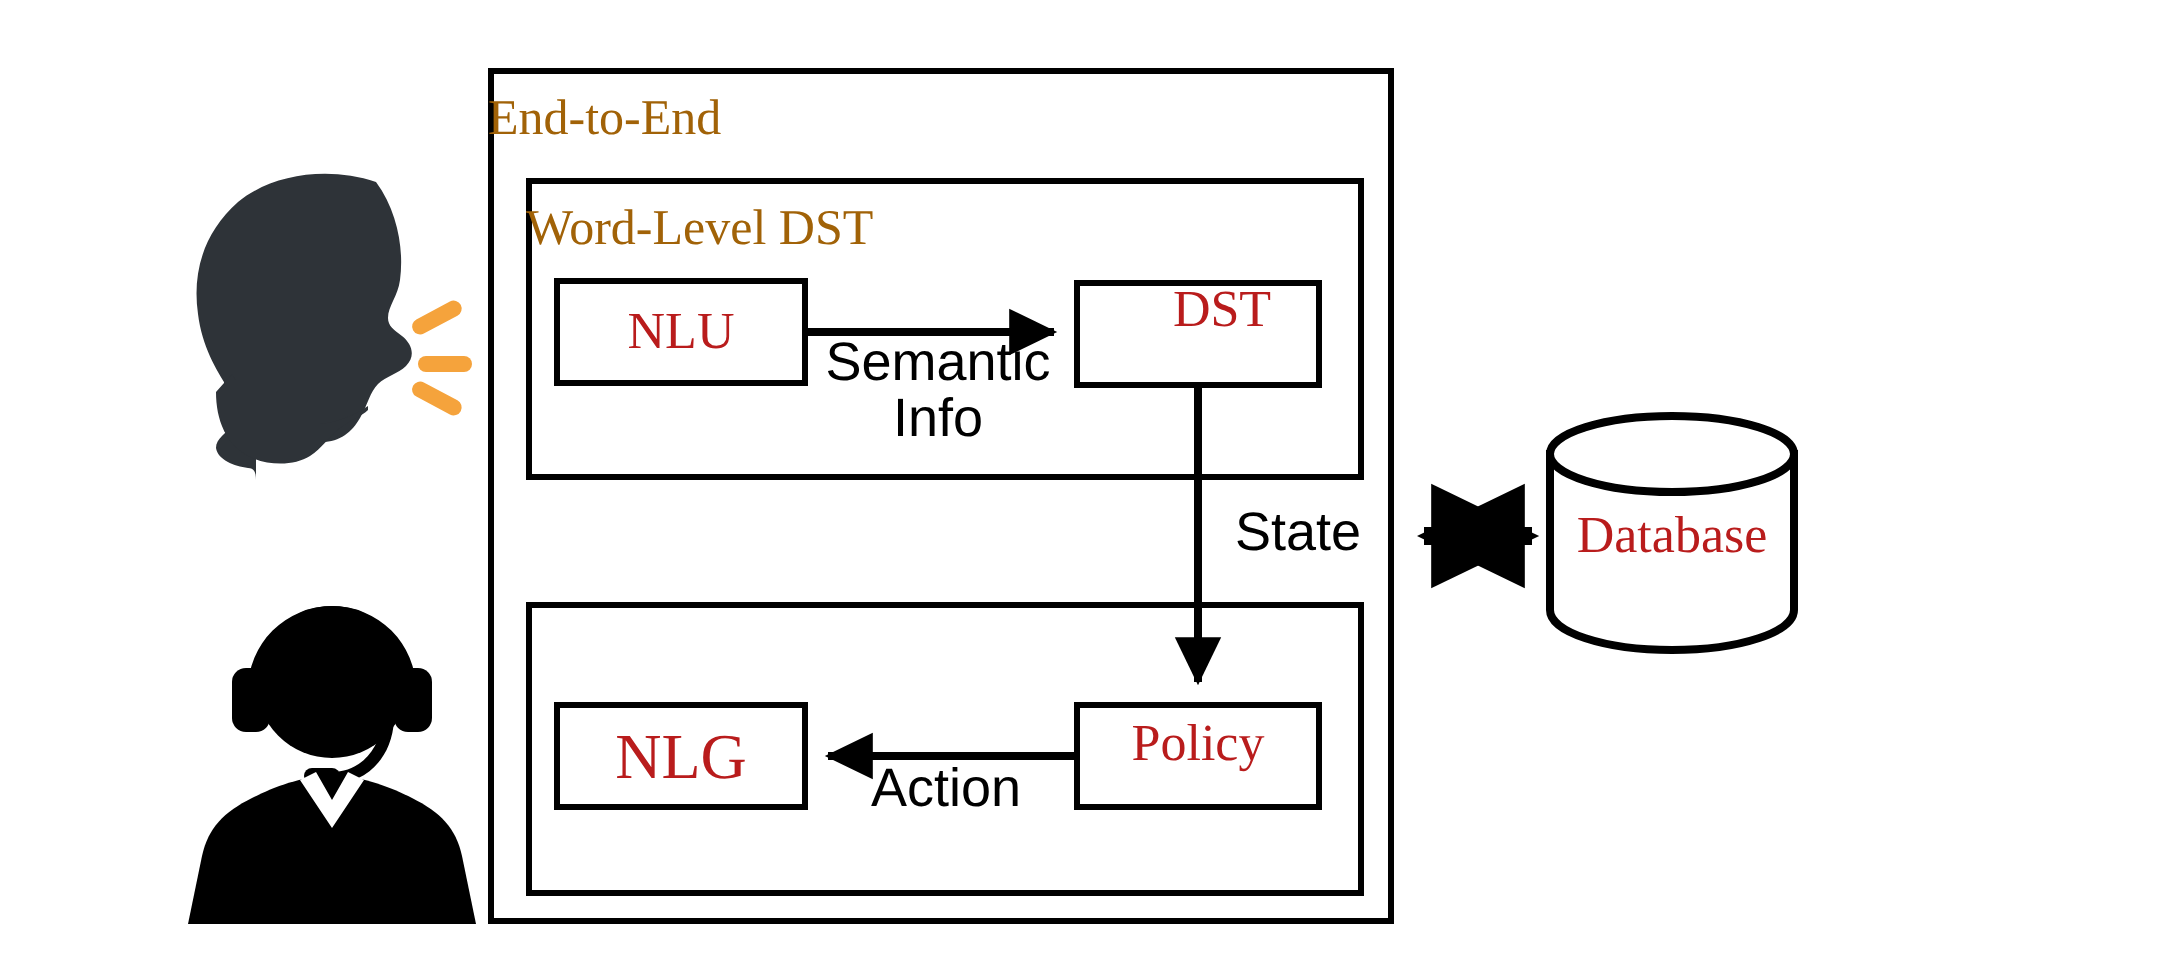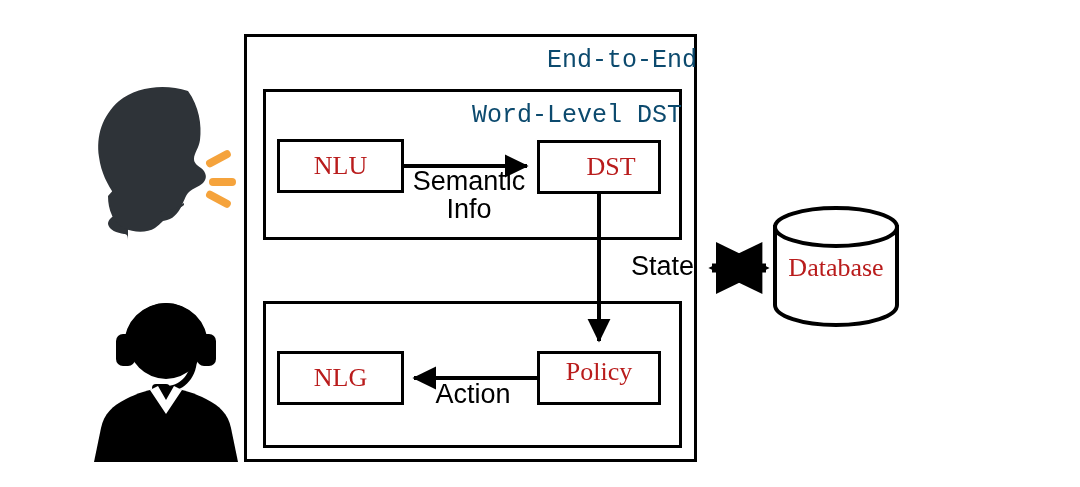--- a/index.html
+++ b/index.html
@@ -23,23 +23,23 @@
     border: 3px solid #000000;
   }
   .box-thin {
     position: absolute;
     box-sizing: border-box;
     background: transparent;
     border: 3px solid #000000;
   }
   .title {
     position: absolute;
-    text-align: right;
-    font-family: Liberation Mono, monospace;
-    color: #0c4a6e;
+    text-align: left;
+    font-family: Liberation Serif, serif;
+    color: #a16207;
     white-space: nowrap;
   }
   .node-label {
     position: absolute;
     display: flex;
     align-items: center;
     justify-content: center;
     font-family: "Liberation Serif", serif;
     color: #b91c1c;
   }
@@ -158,26 +158,26 @@
   <div class="box-thin" style="left:244px; top:34px; width:453px; height:428px;"></div>
   <div class="title" style="left:244px; top:46px; width:453px; font-size:25px;">End-to-End</div>
 
   <div class="box-thin" style="left:263px; top:89px; width:419px; height:151px;"></div>
   <div class="title" style="left:263px; top:101px; width:419px; font-size:25px;">Word-Level DST</div>
 
   <div class="box" style="left:277px; top:139px; width:127px; height:54px;"></div>
   <div class="node-label" style="left:277px; top:139px; width:127px; height:54px; font-size:26px;">NLU</div>
 
   <div class="box" style="left:537px; top:140px; width:124px; height:54px;"></div>
-  <div class="node-label" style="left:537px; top:140px; width:148px; height:54px; font-size:26px;">DST</div>
+  <div class="node-label" style="left:537px; top:128px; width:148px; height:54px; font-size:26px;">DST</div>
 
   <div class="box-thin" style="left:263px; top:301px; width:419px; height:147px;"></div>
 
   <div class="box" style="left:277px; top:351px; width:127px; height:54px;"></div>
-  <div class="node-label" style="left:277px; top:351px; width:127px; height:54px; font-size:26px;">NLG</div>
+  <div class="node-label" style="left:277px; top:351px; width:127px; height:54px; font-size:32px;">NLG</div>
 
   <div class="box" style="left:537px; top:351px; width:124px; height:54px;"></div>
   <div class="node-label" style="left:537px; top:351px; width:124px; height:42px; font-size:26px;">Policy</div>
 
   <svg class="layer" viewBox="0 0 1080 487">
     <defs>
       <marker id="ah" markerWidth="7" markerHeight="7" refX="5.6" refY="3.3" orient="auto" markerUnits="strokeWidth">
         <path d="M0,0.4 L6,3.3 L0,6.2 Z" fill="#000000"></path>
       </marker>
       <marker id="ah-start" markerWidth="7" markerHeight="7" refX="0.4" refY="3.3" orient="auto" markerUnits="strokeWidth">
@@ -198,21 +198,21 @@
     </g>
 
     <g>
       <line x1="712" y1="268" x2="766" y2="268" stroke="#000000" stroke-width="9" marker-end="url(#ah)" marker-start="url(#ah-start)"></line>
     </g>
   </svg>
 
   <div class="edge-label" style="left:404px; top:168px; width:130px; font-size:27px;">Semantic
 Info</div>
 
-  <div class="edge-label" style="left:604px; top:253px; width:90px; font-size:27px; text-align:right;">State</div>
+  <div class="edge-label" style="left:604px; top:253px; width:90px; font-size:27px; text-align:center;">State</div>
 
   <div class="edge-label" style="left:410px; top:381px; width:126px; font-size:27px;">Action</div>
 
   <svg class="layer" viewBox="0 0 1080 487">
     <g>
 
       <path d="M775 227 L775 305 C775 316, 802 325, 836 325 C870 325, 897 316, 897 305 L897 227 Z" fill="#ffffff" stroke="#000000" stroke-width="4"></path>
 
       <ellipse cx="836" cy="227" rx="61" ry="19" fill="#ffffff" stroke="#000000" stroke-width="4"></ellipse>
     </g>

